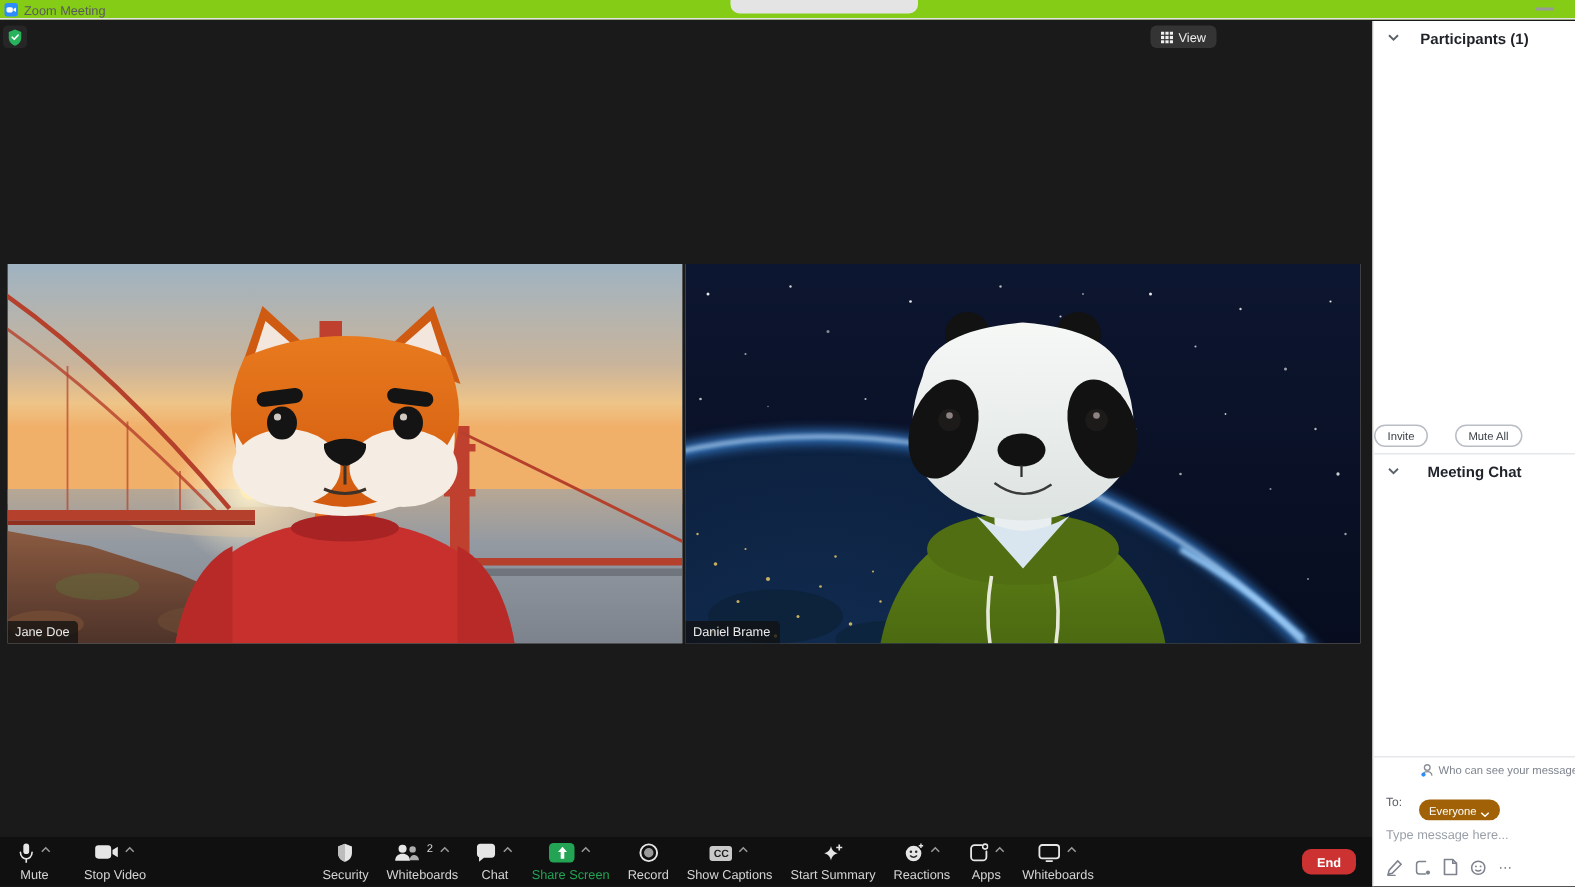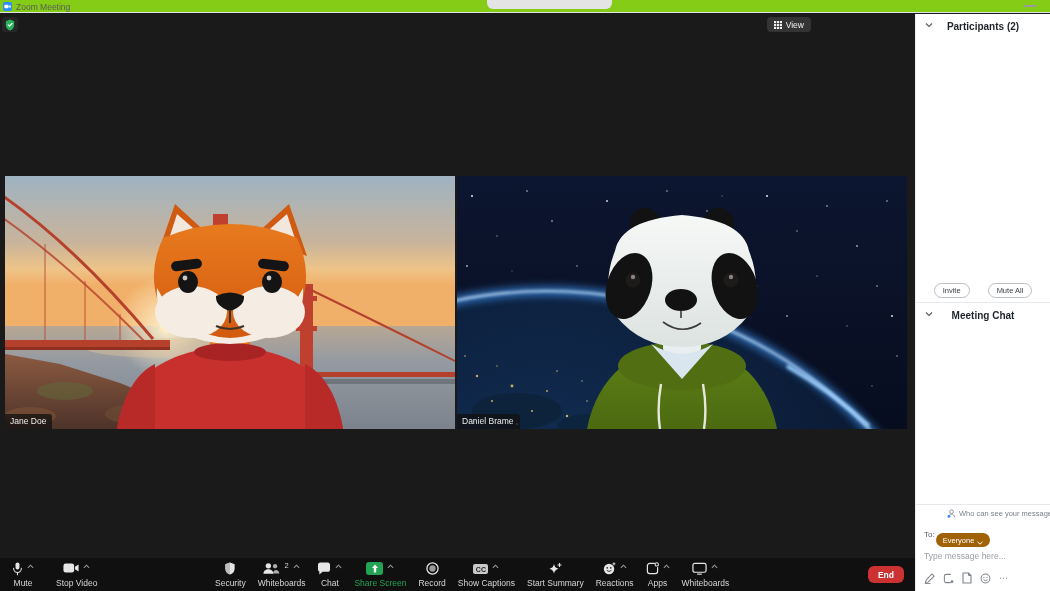--- a/index.html
+++ b/index.html
@@ -49,29 +49,29 @@
              border-radius:6px; color:#fff; font-size:8.5px; font-weight:bold; padding:0 10px;
              cursor:pointer; font-family:inherit; }
 
   
   .sidebar { position:absolute; left:915px; top:14px; width:135px; height:577px; background:#ffffff;
              display:flex; flex-direction:column; border-left:1px solid #ececec; }
   .sb-header { height:24px; flex:0 0 24px; display:flex; align-items:center; position:relative; }
   .sb-header .hdr-chev { position:absolute; left:9px; top:8px; cursor:pointer; }
   .sb-title { width:100%; text-align:center; font-size:10px; font-weight:bold; color:#1f2329; }
   .plist { flex:0 0 240px; }
-  .invite-row { flex:0 0 24px; display:flex; justify-content:center; gap:18px; align-items:center; }
+  .invite-row { flex:0 0 24px; display:flex; justify-content:flex-start; gap:18px; align-items:center; }
   .pill-btn { border:1px solid #b9bdc4; background:#fff; border-radius:8px; font-size:7.5px;
               color:#3a3f45; padding:2px 8px; cursor:pointer; font-family:inherit; line-height:1.2; }
   .sb-divider { flex:0 0 1px; background:#e6e8ec; }
   .chat-area { flex:1 1 auto; }
   .privacy-row { flex:0 0 16px; display:flex; align-items:center; justify-content:flex-end;
                  gap:3px; padding-right:0px; overflow:hidden; }
   .privacy-txt { font-size:7.5px; color:#7d828c; white-space:nowrap; margin-right:-2px; }
-  .to-row { flex:0 0 22px; display:flex; align-items:center; gap:1px; padding:0 0 0 8px; }
+  .to-row { flex:0 0 22px; display:flex; align-items:center; gap:11px; padding:0 0 0 8px; }
   .to-label { font-size:8px; color:#5a6068; }
   .everyone-pill { display:flex; align-items:flex-end; gap:3px; background:#a16207; color:#fff;
                    border:none; border-radius:9px; font-size:7.5px; padding:2.5px 7px;
                    cursor:pointer; font-family:inherit;margin-top:12px; }
   .msg-input { flex:0 0 18px; border:none; outline:none; font-size:8.5px; color:#333;
                padding:0 0 0 8px; font-family:Liberation Sans, sans-serif; }
   .msg-input::placeholder { color:#9aa0a8; }
   .chat-tools { flex:0 0 26px; display:flex; align-items:center; gap:8px; padding-left:8px; }
   .chat-tools .tool { cursor:pointer; display:flex; align-items:center; }
   .more-dots { font-size:9px; color:#7d828c; letter-spacing:1px; cursor:pointer; line-height:1; }
@@ -474,21 +474,21 @@
       <button class="end-btn">End</button>
     </div>
   </div>
 
   <div class="sidebar">
 
     <div class="sb-header">
       <svg class="hdr-chev" width="8" height="6" viewBox="0 0 8 6">
         <path d="M1 1.5 L4 4.5 L7 1.5" stroke="#5a6068" stroke-width="1.2" fill="none"></path>
       </svg>
-      <span class="sb-title">Participants (2)</span>
+      <span class="sb-title">Participants (1)</span>
     </div>
 
     <div class="plist"></div>
 
     <div class="invite-row">
       <button class="pill-btn">Invite</button>
       <button class="pill-btn">Mute All</button>
     </div>
 
     <div class="sb-divider"></div>

